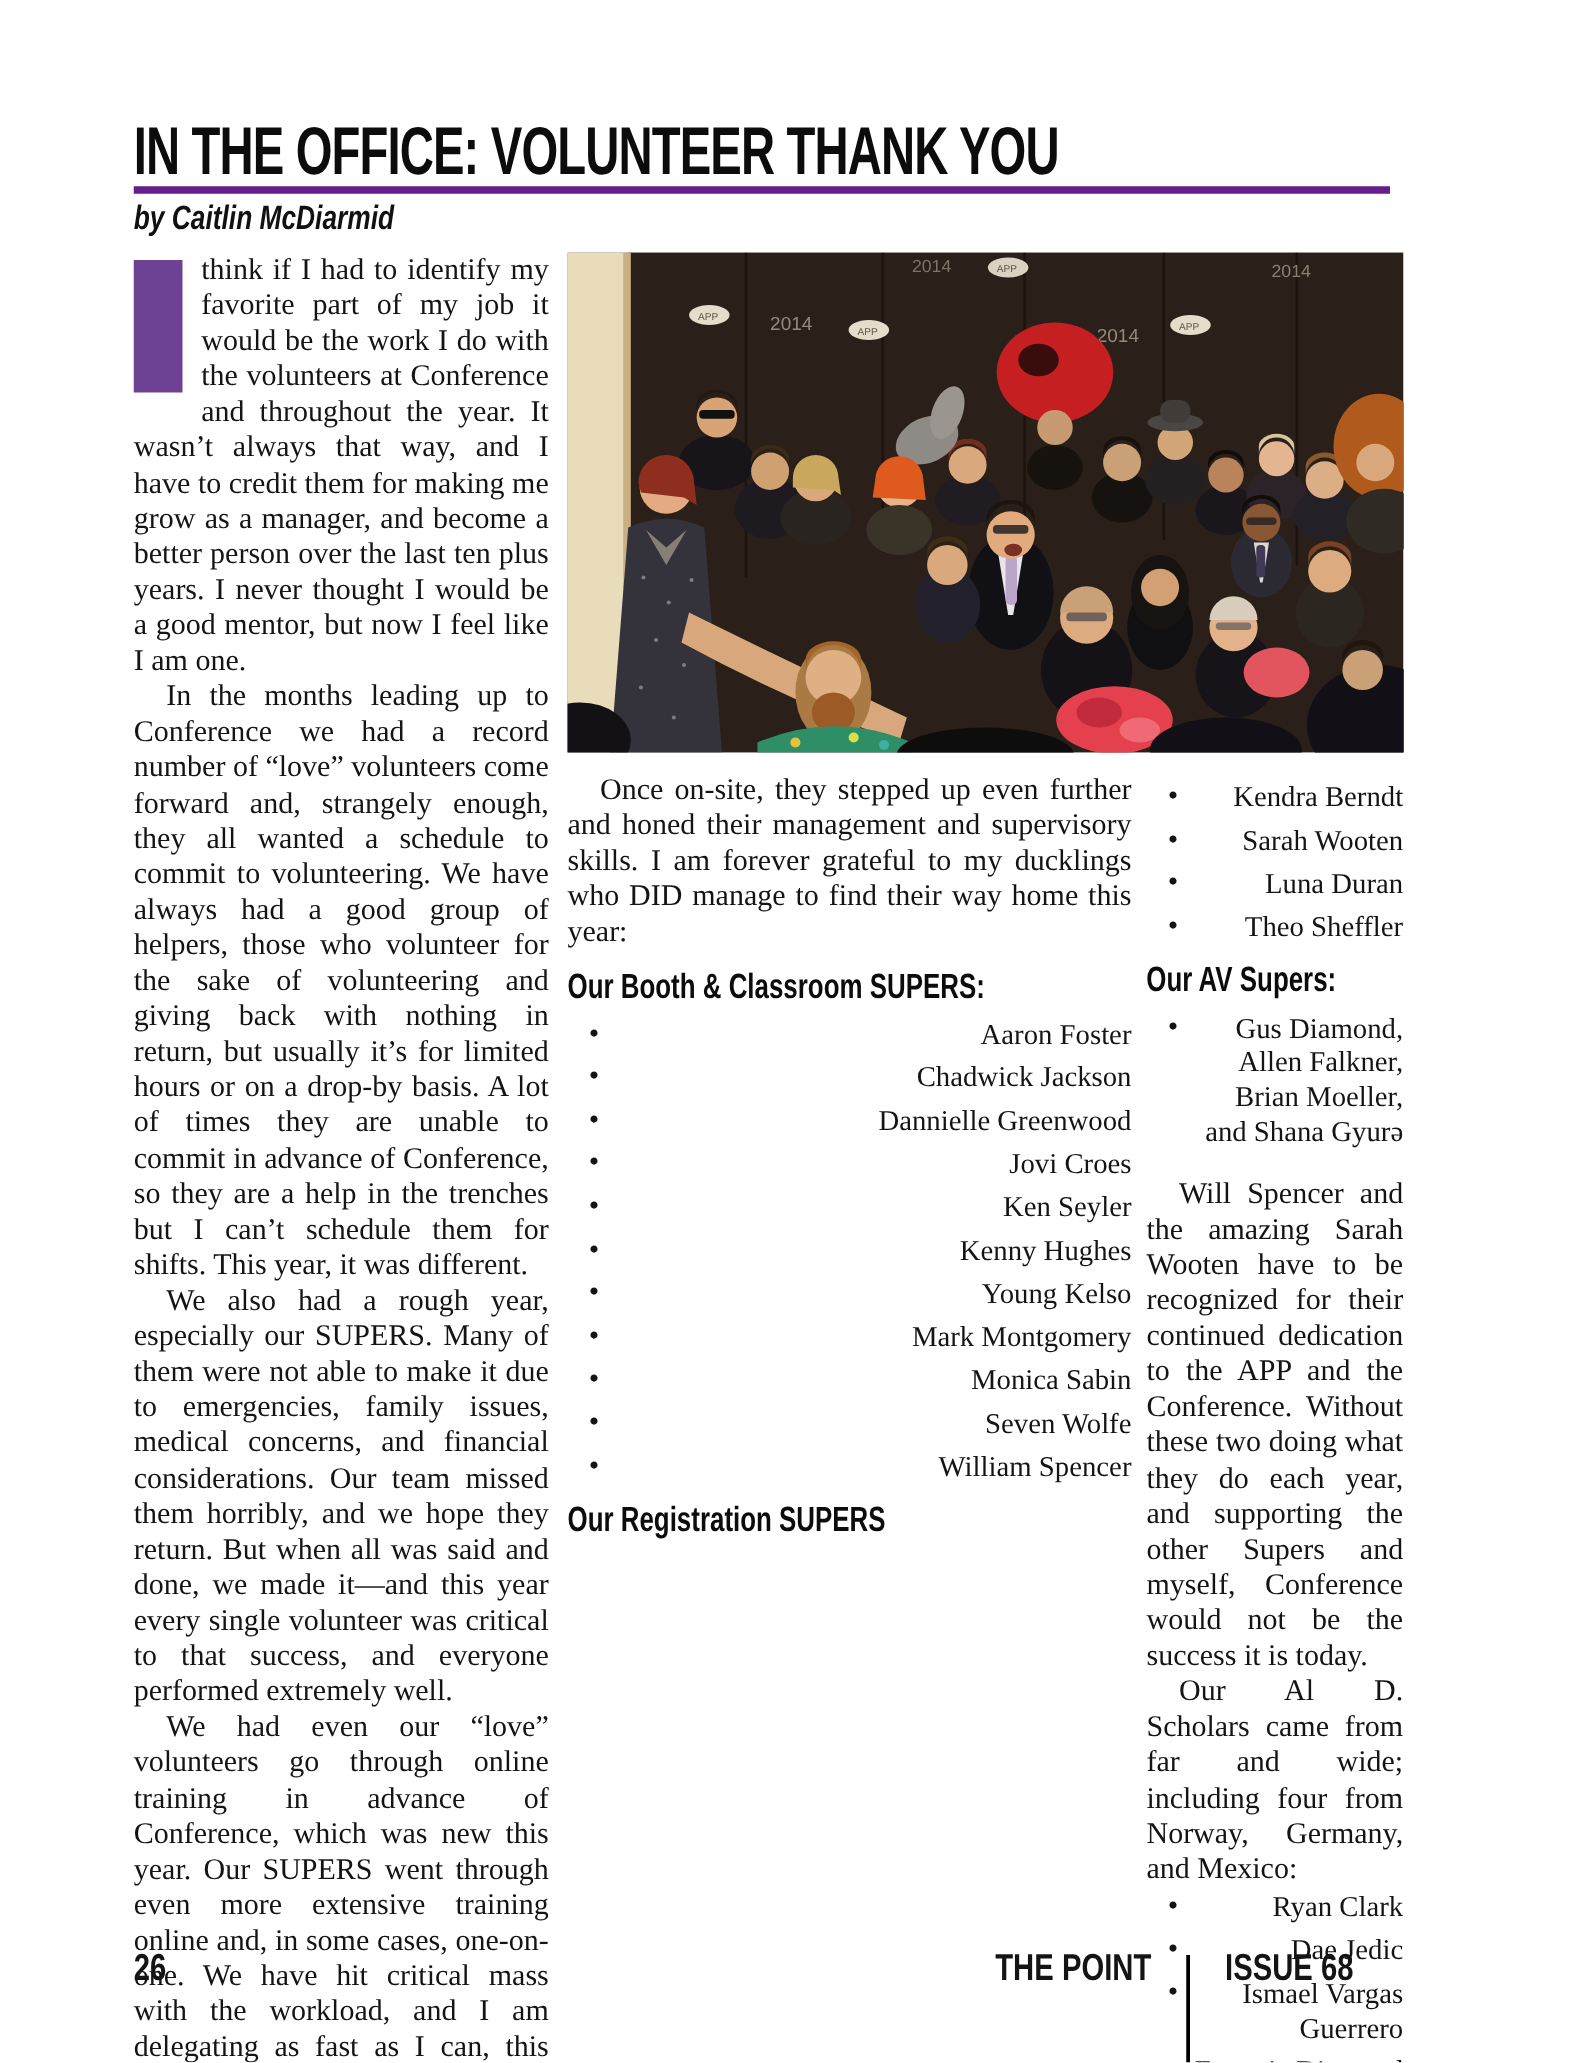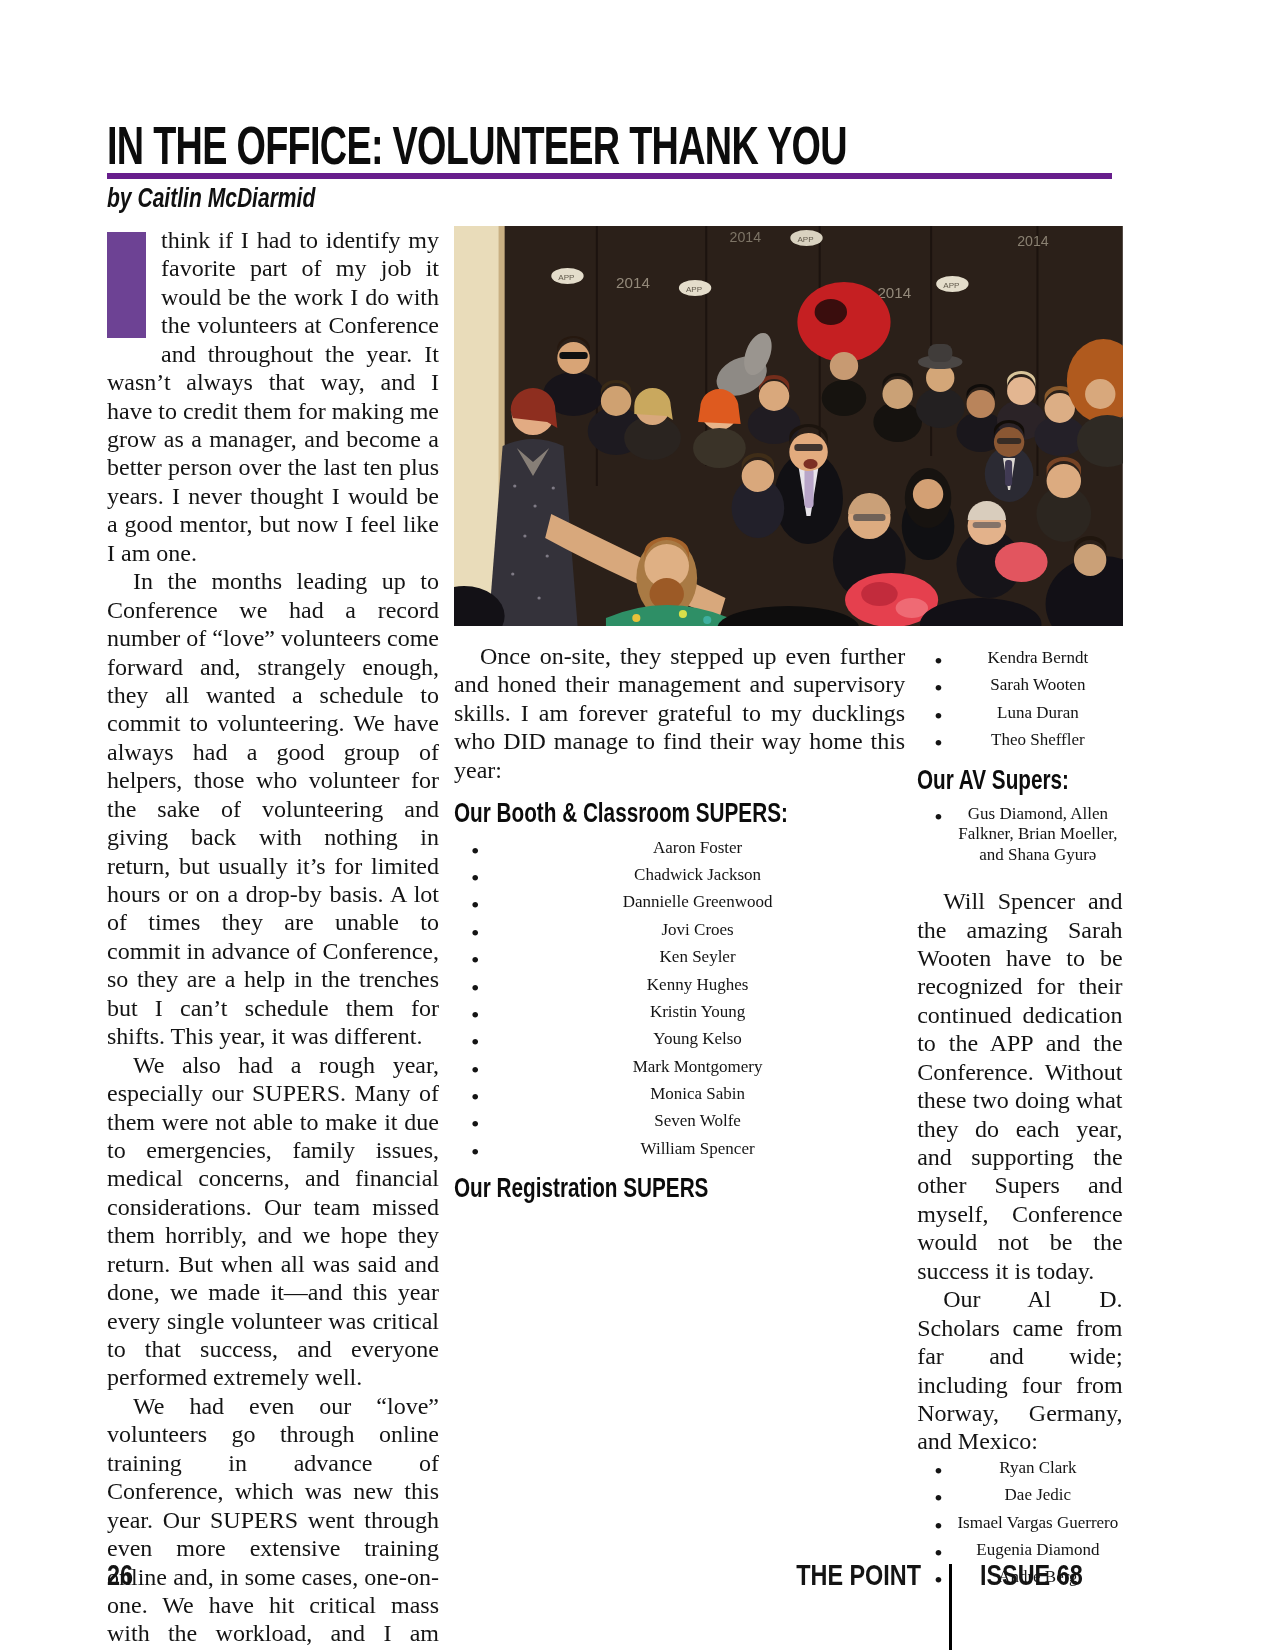--- a/index.html
+++ b/index.html
@@ -8,21 +8,21 @@
     width:1275px;height:1650px;
     margin:0 auto;
     background:#ffffff;
     overflow:hidden;
     font-family:"Liberation Serif", serif;
     color:#141414;
   }
   .content{margin-left:107px;width:1005px;}
 
   
-  .masthead{padding-top:120px;}
+  .masthead{padding-top:96px;}
   .headline{
     font-family:"Liberation Sans", sans-serif;
     font-weight:bold;
     font-size:54px;
     line-height:0.95;
     letter-spacing:-1px;
     color:#0c0c0c;
     transform:scaleX(0.70);
     transform-origin:left bottom;
     white-space:nowrap;
@@ -76,24 +76,24 @@
   }
   .sec-h > span{display:inline-block;transform:scaleX(0.74);transform-origin:left;}
 
   ul.names{
     list-style:none;
     margin:2px 0 4px;
     padding:0 0 0 36px;
   }
   ul.names li{
     position:relative;
-    font-size:17px;
+    font-size:23px;
     line-height:1.2;
     margin-bottom:7px;
-    text-align:center;
+    text-align:right;
   }
   ul.names li::before{
     content:"\2022";
     position:absolute;
     left:-19px;top:-1px;
     font-size:24px;
   }
 
   
   .footer{
@@ -324,21 +324,20 @@
           <div class="col2 body-text">
             <p class="indent">Once on-site, they stepped up even further and honed their management and supervisory skills. I am forever grateful to my ducklings who DID manage to find their way home this year:</p>
             <div class="sec-h"><span>Our Booth &amp; Classroom SUPERS:</span></div>
             <ul class="names">
                 <li>Aaron Foster</li>
                 <li>Chadwick Jackson</li>
                 <li>Dannielle Greenwood</li>
                 <li>Jovi Croes</li>
                 <li>Ken Seyler</li>
                 <li>Kenny Hughes</li>
-                <li>Kristin Young</li>
                 <li>Young Kelso</li>
                 <li>Mark Montgomery</li>
                 <li>Monica Sabin</li>
                 <li>Seven Wolfe</li>
                 <li>William Spencer</li>
               </ul>
             <div class="sec-h"><span>Our Registration SUPERS</span></div>
           </div>
 
           <div class="col3 body-text">

